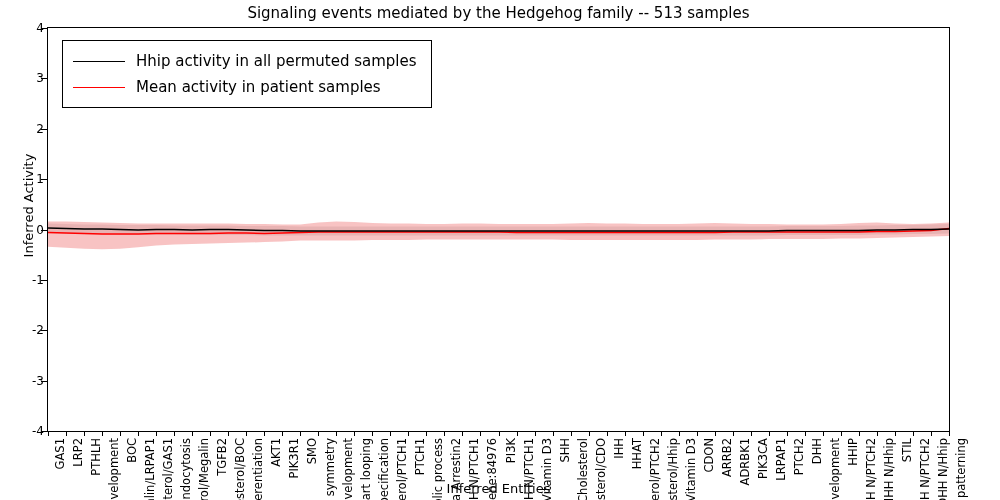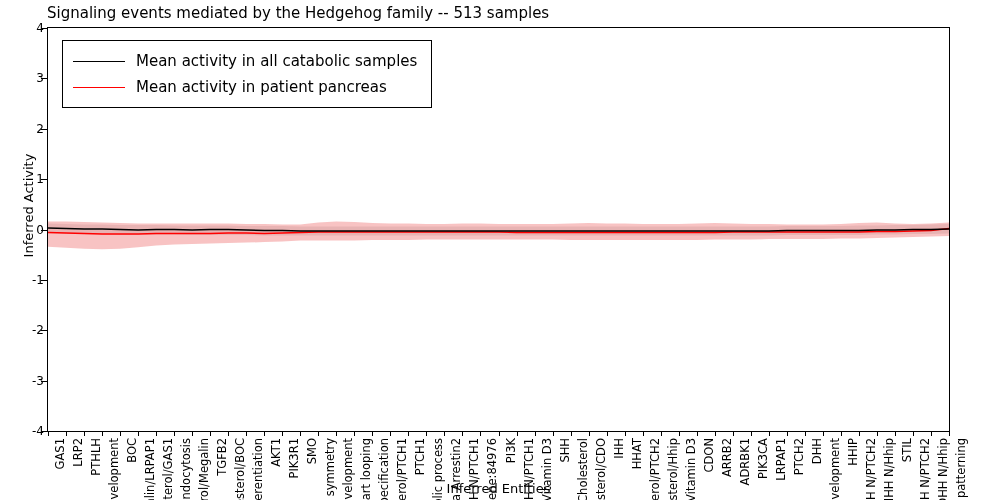--- a/index.html
+++ b/index.html
@@ -29,20 +29,21 @@
     border: 1px solid #000000;
     box-sizing: border-box;
     background: #ffffff;
     overflow: hidden;
   }
   #title {
     position: absolute;
     left: 47px;
     top: 4px;
     width: 903px;
+    text-align: center;
     font-size: 15px;
     color: #000000;
     white-space: nowrap;
   }
   #ylabel {
     position: absolute;
     left: -52px;
     top: 198px;
     width: 160px;
     text-align: center;
@@ -266,21 +267,21 @@
         <path d="M0.00 195.45 L18.02 195.96 L36.04 196.46 L54.06 196.46 L72.08 196.97 L90.10 196.97 L108.12 196.97 L126.14 197.47 L144.16 197.47 L162.18 197.47 L180.20 197.47 L198.22 197.97 L216.24 197.97 L234.26 197.97 L252.28 198.48 L270.30 198.48 L288.32 198.48 L306.34 198.48 L324.36 198.48 L342.38 198.48 L360.40 198.48 L378.42 198.48 L396.44 198.48 L414.46 198.48 L432.48 198.48 L450.50 198.48 L468.52 198.48 L486.54 198.48 L504.56 198.48 L522.58 198.48 L540.60 198.48 L558.62 198.48 L576.64 198.48 L594.66 198.48 L612.68 198.48 L630.70 198.48 L648.72 198.48 L666.74 198.48 L684.76 198.48 L702.78 198.48 L720.80 198.48 L738.82 197.97 L756.84 197.97 L774.86 197.97 L792.88 197.97 L810.90 197.47 L828.92 197.47 L846.94 196.97 L864.96 196.97 L882.98 196.46 L901.00 195.96 L901.00 205.53 L882.98 206.03 L864.96 206.03 L846.94 206.54 L828.92 206.54 L810.90 207.04 L792.88 207.04 L774.86 207.04 L756.84 207.04 L738.82 207.04 L720.80 207.55 L702.78 207.55 L684.76 207.55 L666.74 207.55 L648.72 207.55 L630.70 207.55 L612.68 207.55 L594.66 207.55 L576.64 207.55 L558.62 207.55 L540.60 207.55 L522.58 207.55 L504.56 207.55 L486.54 207.55 L468.52 207.55 L450.50 207.55 L432.48 207.55 L414.46 207.55 L396.44 207.55 L378.42 207.55 L360.40 207.55 L342.38 207.55 L324.36 207.55 L306.34 207.55 L288.32 207.55 L270.30 207.55 L252.28 207.55 L234.26 207.55 L216.24 207.55 L198.22 207.04 L180.20 207.04 L162.18 207.04 L144.16 207.04 L126.14 206.54 L108.12 206.54 L90.10 206.54 L72.08 206.54 L54.06 206.03 L36.04 206.03 L18.02 205.53 L0.00 205.03 Z" fill="#cccccc" fill-opacity="0.9" stroke="none"></path>
         <path d="M0.00 193.44 L18.02 193.44 L36.04 193.94 L54.06 194.45 L72.08 194.95 L90.10 195.45 L108.12 195.45 L126.14 195.45 L144.16 195.45 L162.18 195.45 L180.20 195.45 L198.22 195.96 L216.24 195.96 L234.26 196.46 L252.28 196.46 L270.30 194.45 L288.32 193.44 L306.34 193.94 L324.36 194.95 L342.38 195.45 L360.40 195.45 L378.42 195.96 L396.44 195.96 L414.46 195.45 L432.48 195.45 L450.50 195.96 L468.52 195.96 L486.54 195.96 L504.56 195.96 L522.58 195.45 L540.60 194.95 L558.62 195.45 L576.64 195.45 L594.66 195.96 L612.68 195.96 L630.70 195.96 L648.72 195.45 L666.74 194.95 L684.76 195.45 L702.78 195.96 L720.80 195.96 L738.82 196.46 L756.84 196.46 L774.86 196.46 L792.88 195.96 L810.90 194.95 L828.92 194.45 L846.94 195.45 L864.96 195.96 L882.98 195.45 L901.00 194.45 L901.00 208.05 L882.98 208.55 L864.96 209.06 L846.94 209.56 L828.92 210.06 L810.90 210.57 L792.88 210.57 L774.86 211.07 L756.84 211.07 L738.82 211.07 L720.80 211.07 L702.78 211.58 L684.76 211.58 L666.74 211.58 L648.72 212.08 L630.70 212.08 L612.68 212.08 L594.66 212.08 L576.64 212.08 L558.62 212.08 L540.60 212.08 L522.58 212.08 L504.56 211.58 L486.54 211.58 L468.52 211.58 L450.50 211.58 L432.48 211.58 L414.46 211.58 L396.44 211.58 L378.42 211.58 L360.40 212.08 L342.38 212.08 L324.36 212.08 L306.34 212.58 L288.32 212.58 L270.30 212.58 L252.28 212.58 L234.26 213.59 L216.24 214.09 L198.22 214.60 L180.20 215.10 L162.18 215.61 L144.16 216.11 L126.14 216.61 L108.12 217.62 L90.10 219.13 L72.08 220.64 L54.06 221.15 L36.04 220.64 L18.02 219.64 L0.00 218.63 Z" fill="#f4a3a3" fill-opacity="0.65" stroke="none"></path>
         <path d="M0.00 204.52 L18.02 205.03 L36.04 205.53 L54.06 206.03 L72.08 206.03 L90.10 206.03 L108.12 205.53 L126.14 205.53 L144.16 205.53 L162.18 205.53 L180.20 205.03 L198.22 205.03 L216.24 205.53 L234.26 205.03 L252.28 204.52 L270.30 204.02 L288.32 204.02 L306.34 204.02 L324.36 204.02 L342.38 204.02 L360.40 204.02 L378.42 204.02 L396.44 204.02 L414.46 204.02 L432.48 204.02 L450.50 204.02 L468.52 204.52 L486.54 204.52 L504.56 204.52 L522.58 204.52 L540.60 204.52 L558.62 204.52 L576.64 204.52 L594.66 204.52 L612.68 204.52 L630.70 204.52 L648.72 204.52 L666.74 204.52 L684.76 204.02 L702.78 204.02 L720.80 204.02 L738.82 204.02 L756.84 204.02 L774.86 204.02 L792.88 204.02 L810.90 204.02 L828.92 203.52 L846.94 203.52 L864.96 203.01 L882.98 202.51 L901.00 200.49 " fill="none" stroke="#ff0000" stroke-width="1.4"></path>
         <path d="M0.00 199.99 L18.02 200.49 L36.04 201.00 L54.06 201.00 L72.08 201.50 L90.10 202.00 L108.12 201.50 L126.14 201.50 L144.16 202.00 L162.18 201.50 L180.20 201.50 L198.22 202.00 L216.24 202.51 L234.26 202.51 L252.28 203.01 L270.30 203.01 L288.32 203.01 L306.34 203.01 L324.36 203.01 L342.38 203.01 L360.40 203.01 L378.42 203.01 L396.44 203.01 L414.46 203.01 L432.48 203.01 L450.50 203.01 L468.52 203.01 L486.54 203.01 L504.56 203.01 L522.58 203.01 L540.60 203.01 L558.62 203.01 L576.64 203.01 L594.66 203.01 L612.68 203.01 L630.70 203.01 L648.72 203.01 L666.74 203.01 L684.76 203.01 L702.78 203.01 L720.80 203.01 L738.82 202.51 L756.84 202.51 L774.86 202.51 L792.88 202.51 L810.90 202.51 L828.92 202.00 L846.94 202.00 L864.96 201.50 L882.98 201.50 L901.00 201.00 " fill="none" stroke="#000000" stroke-width="1.4"></path>
       </svg>
   </div>
 
   <div id="legend">
       <div class="legend-row">
         <span class="legend-line"></span>
-        <span class="legend-text">Mean activity in all catabolic samples</span>
+        <span class="legend-text">Hhip activity in all permuted samples</span>
       </div>
       <div class="legend-row">
         <span class="legend-line red"></span>
-        <span class="legend-text">Mean activity in patient pancreas</span>
+        <span class="legend-text">Mean activity in patient samples</span>
       </div>
     </div>
 
 </div>
 
 </body></html>

